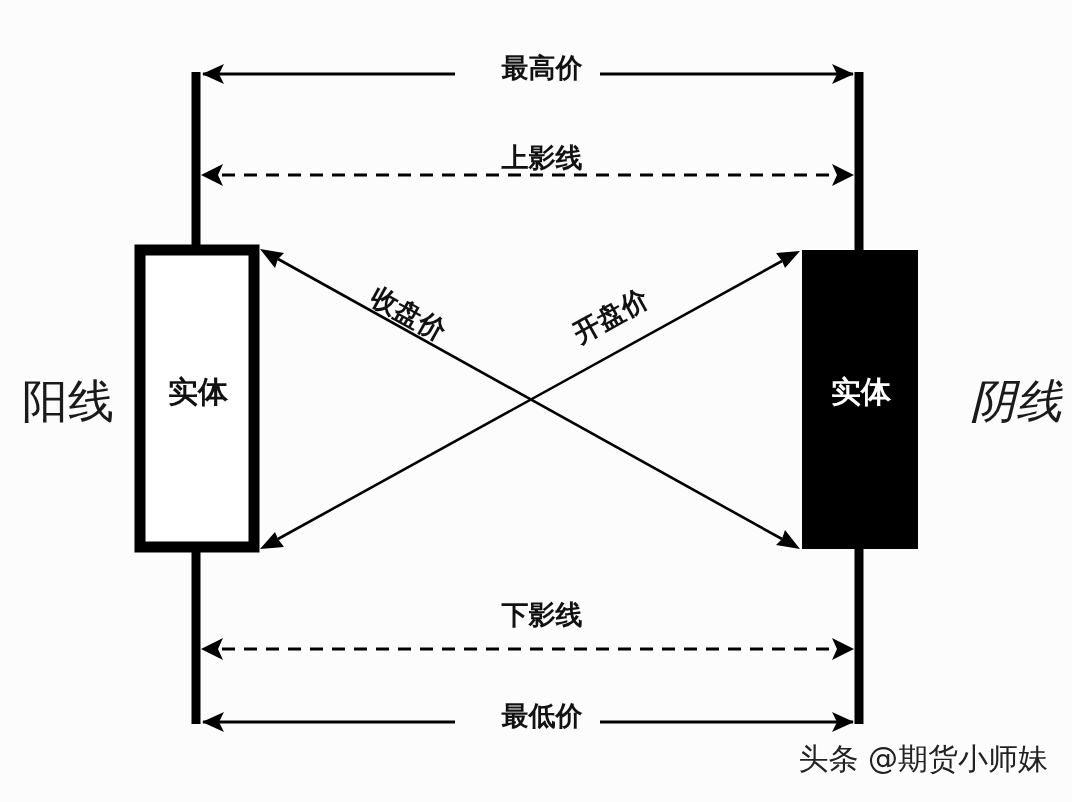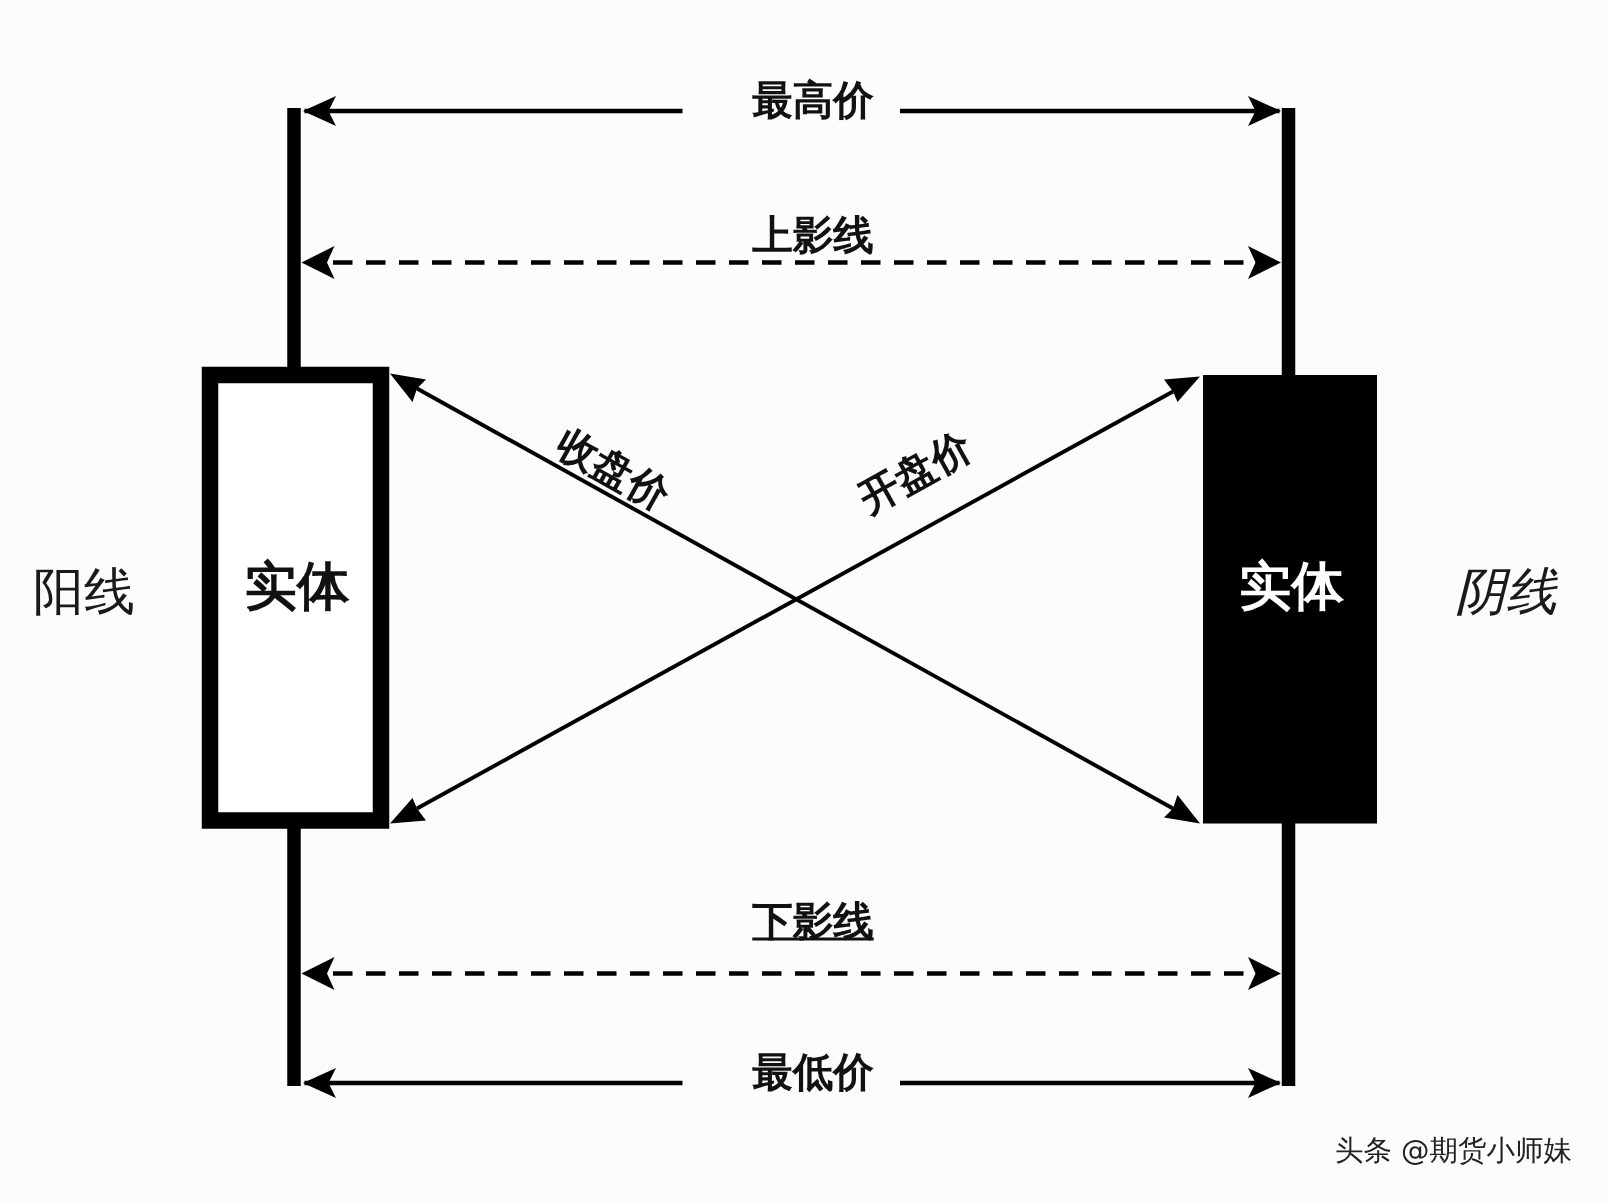--- a/index.html
+++ b/index.html
@@ -4,27 +4,27 @@
   <style>
     html, body { margin: 0; padding: 0; }
     body {
       width: 1072px; height: 802px; overflow: hidden;
       background: #fcfcfd;
       font-family: "DejaVu Sans", "Liberation Sans", sans-serif;
       position: relative;
     }
     #diagram { position: absolute; left: 0; top: 0; width: 1072px; height: 802px; }
     .lbl { position: absolute; color: #111; font-weight: bold; white-space: nowrap; line-height: 1; }
-    .lbl-side { font-size: 34px; font-weight: normal; color: #1a1a1a; }
+    .lbl-side { font-size: 46px; font-weight: normal; color: #1a1a1a; }
     .lbl-range { font-size: 27px; transform: translateX(-50%); margin-left: 12px; }
-    .lbl-body { font-size: 35px; transform: translate(-50%, -50%); }
+    .lbl-body { font-size: 30px; transform: translate(-50%, -50%); }
     .lbl-diag { font-size: 27px; transform-origin: center center; }
     .watermark {
       position: absolute; right: 24px; bottom: 22px;
-      font-size: 19px; color: #222; font-weight: normal;
+      font-size: 30px; color: #222; font-weight: normal;
       text-shadow: 0 0 2px #fff, 1px 1px 0 #fff;
     }
   </style>
 </head>
 <body>
 
 <svg id="diagram" width="1072" height="802" viewBox="0 0 1072 802" xmlns="http://www.w3.org/2000/svg">
   <defs>
     <marker id="ah" markerWidth="10" markerHeight="10" refX="9" refY="5" orient="auto" markerUnits="userSpaceOnUse" viewBox="0 0 10 10">
       <path d="M0,0 L10,5 L0,10 z" fill="#000"></path>
@@ -84,19 +84,19 @@
 </svg>
 
 <div class="lbl lbl-side" style="left:22px; top:378px;">阳线</div>
 <div class="lbl lbl-side" style="left:970px; top:378px;font-style:italic;">阴线</div>
 
 <div class="lbl lbl-body" style="left:198px; top:392px; color:#111;">实体</div>
 <div class="lbl lbl-body" style="left:861px; top:392px; color:#fff;">实体</div>
 
 <div class="lbl lbl-range" style="left:530px; top:54px;">最高价</div>
 <div class="lbl lbl-range" style="left:530px; top:144px;">上影线</div>
-<div class="lbl lbl-range" style="left:530px; top:601px;text-decoration:underline;">下影线</div>
+<div class="lbl lbl-range" style="left:530px; top:601px;">下影线</div>
 <div class="lbl lbl-range" style="left:530px; top:702px;">最低价</div>
 
 <div class="lbl lbl-diag" style="left:368px; top:300px; transform: rotate(29deg);">收盘价</div>
 <div class="lbl lbl-diag" style="left:570px; top:302px; transform: rotate(-29deg);">开盘价</div>
 
 <div class="watermark">头条 @期货小师妹</div>
 
 </body></html>

